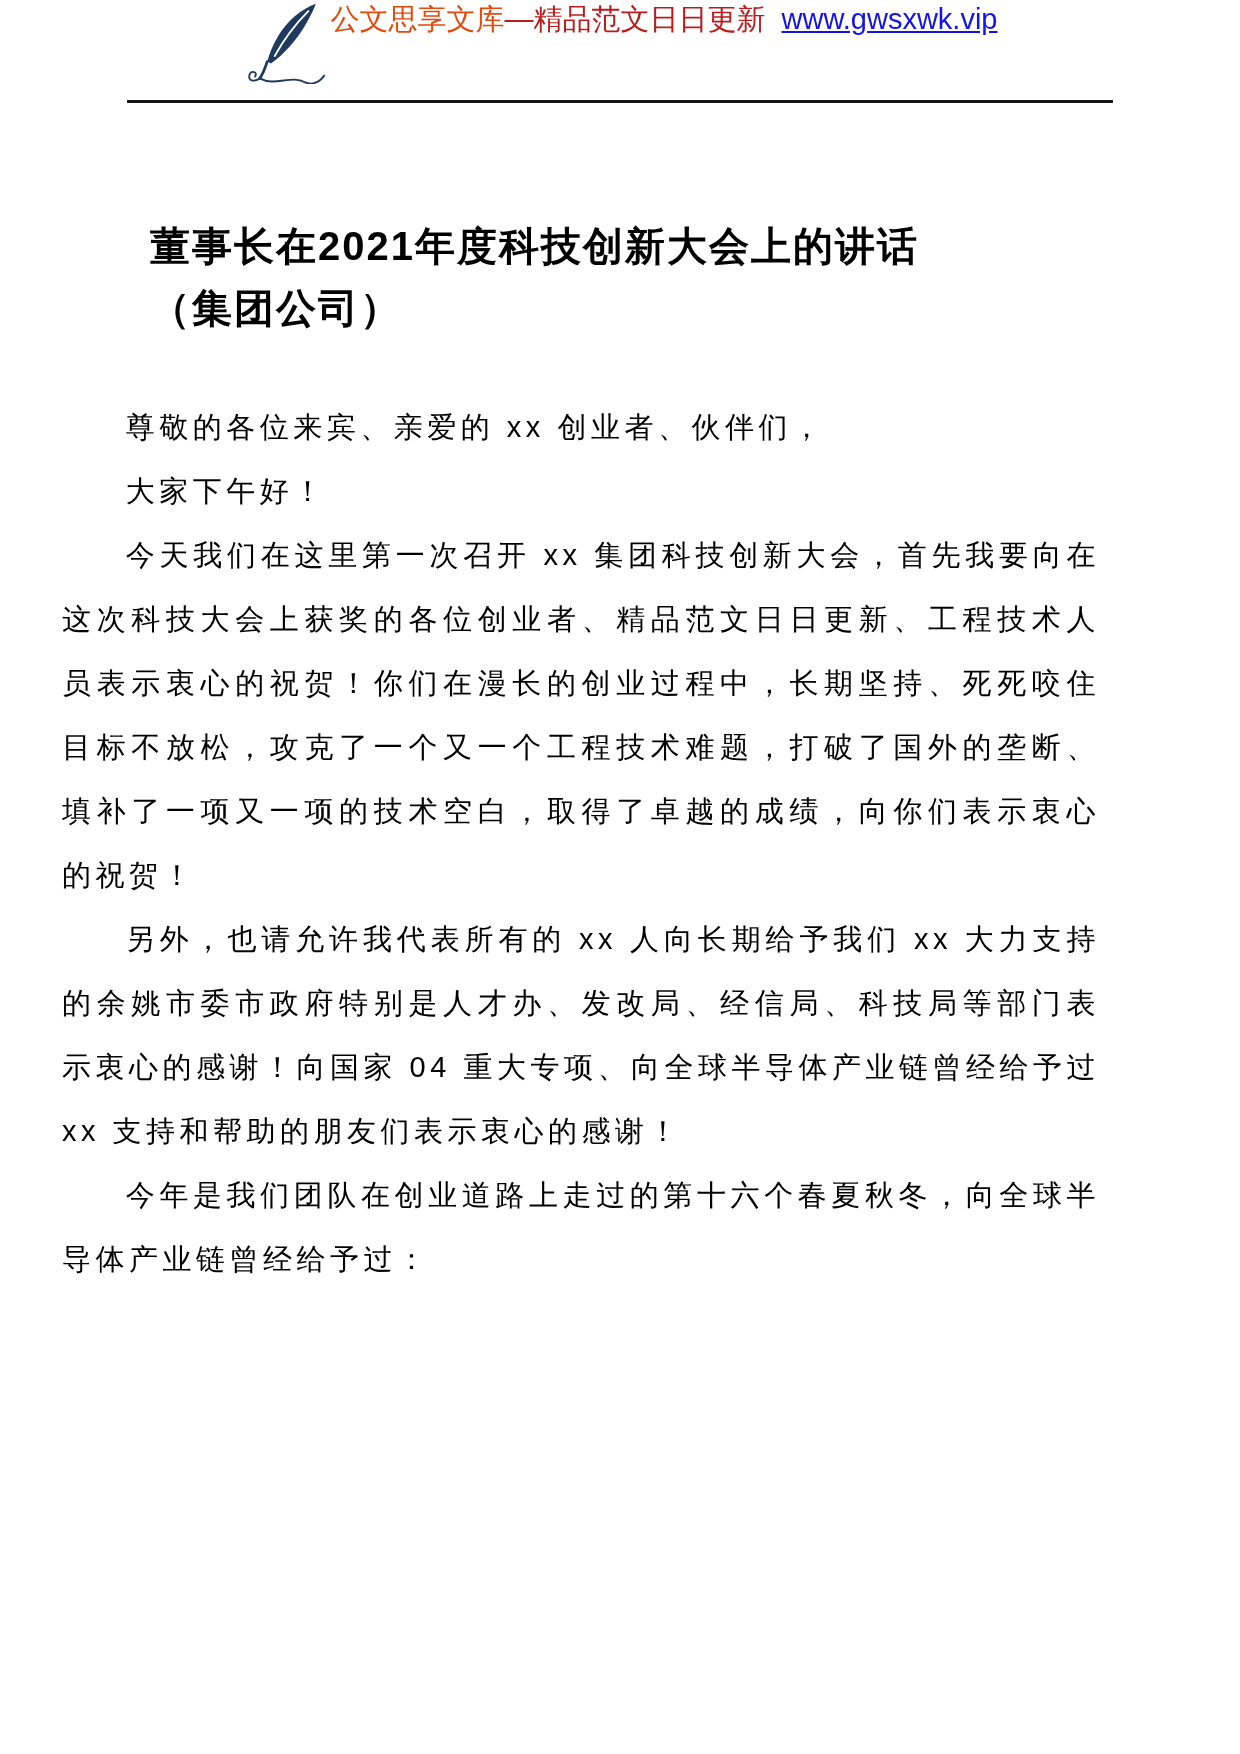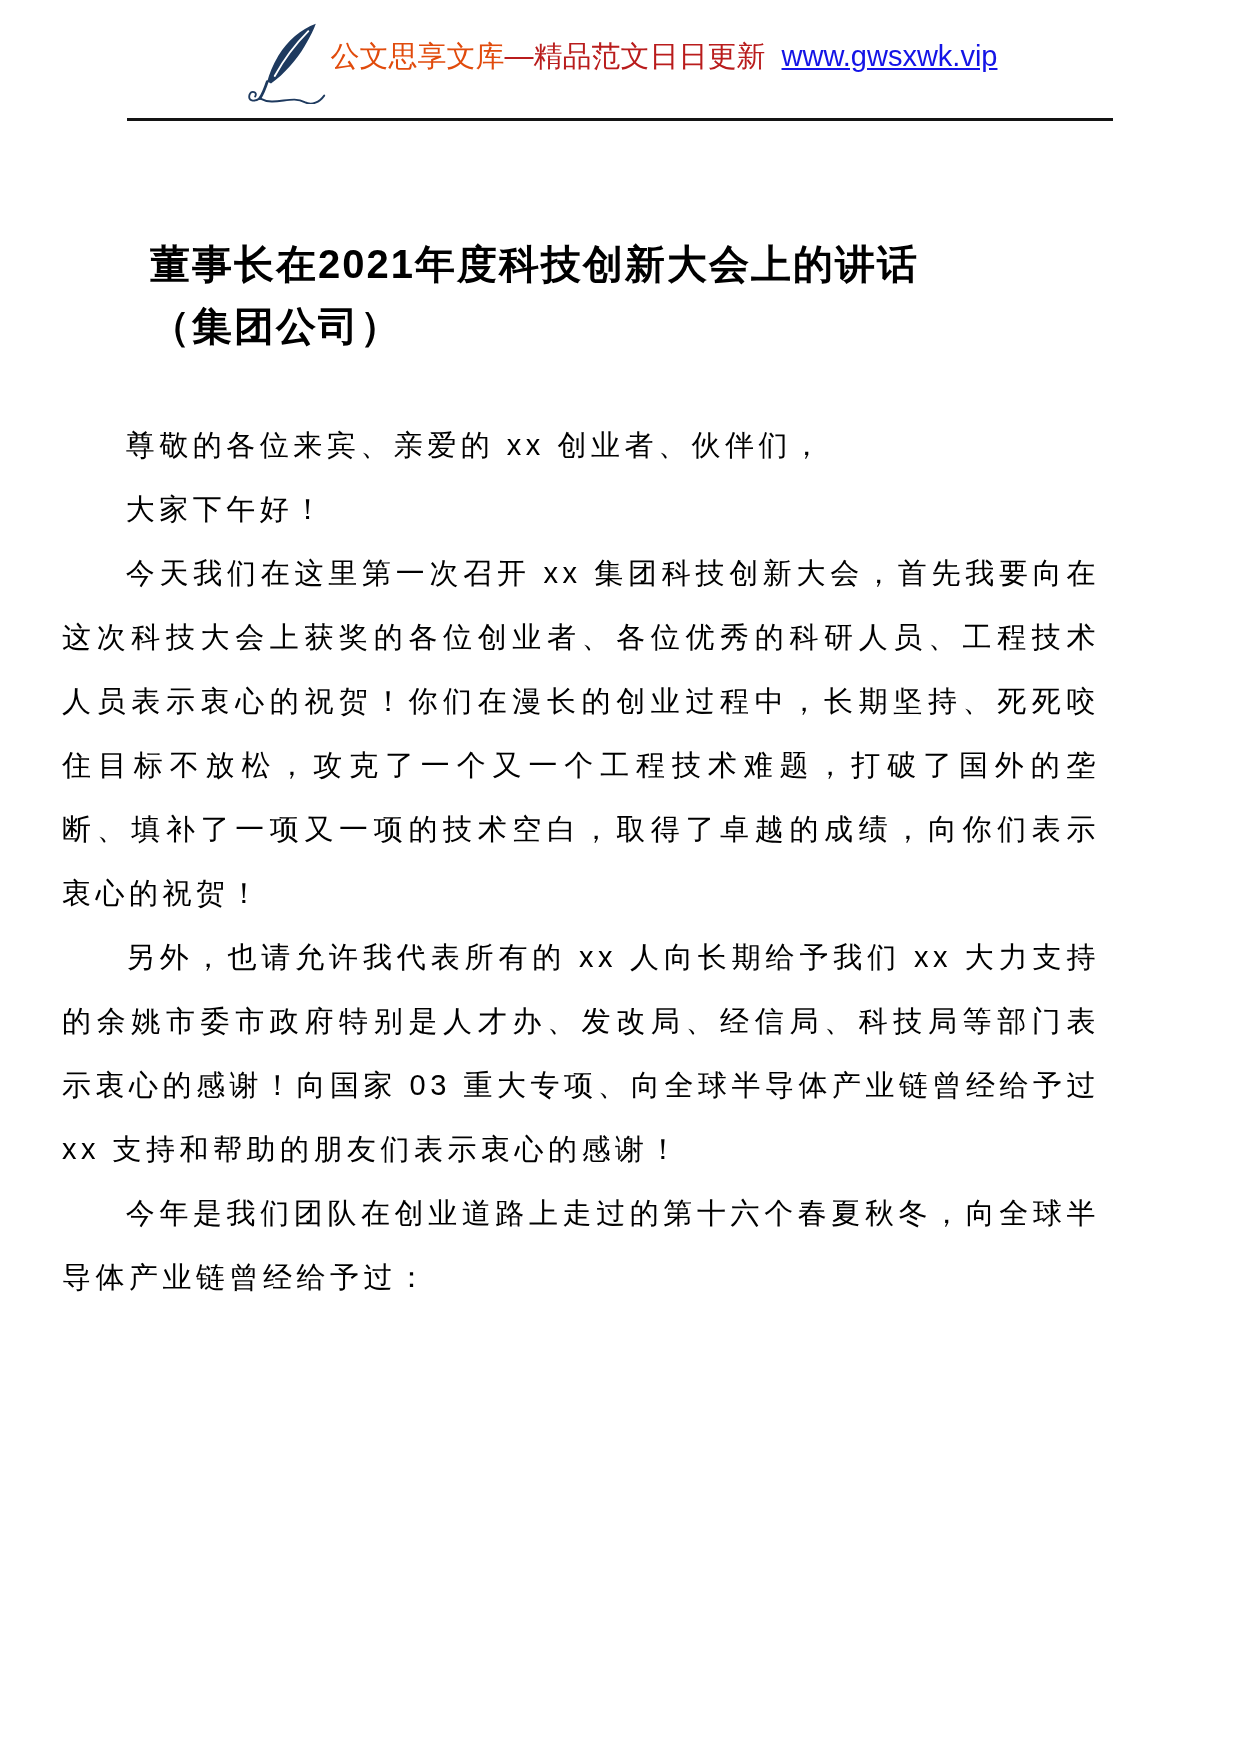--- a/index.html
+++ b/index.html
@@ -10,22 +10,22 @@
     margin: 0 auto;
     background: #ffffff;
     font-family: "Liberation Sans", "DejaVu Sans", sans-serif;
     color: #000;
     overflow: hidden;
   }
   
   .header-row {
     display: flex;
     justify-content: center;
-    align-items: center;
-    padding-top: 18px;
+    align-items: flex-start;
+    padding-top: 0;
     height: 88px;
   }
   .logo-wrap { width: 84px; height: 84px; flex: 0 0 auto; }
   .logo-wrap svg { width: 84px; height: 84px; display: block; }
   .header-text {
     display: flex;
     align-items: baseline;
     padding-bottom: 10px;
     margin-left: 4px;
     font-size: 29px;
@@ -90,18 +90,18 @@
   </header>
 
   <h1 class="doc-title">
     <div>董事长在2021年度科技创新大会上的讲话</div>
     <div>（集团公司）</div>
   </h1>
 
   <main class="content">
     <p>尊敬的各位来宾、亲爱的 xx 创业者、伙伴们，</p>
     <p>大家下午好！</p>
-    <p>今天我们在这里第一次召开 xx 集团科技创新大会，首先我要向在这次科技大会上获奖的各位创业者、各位优秀的科研人员、工程技术人员表示衷心的祝贺！你们在漫长的创业过程中，长期坚持、死死咬住目标不放松，攻克了一个又一个工程技术难题，打破了国外的垄断、填补了一项又一项的技术空白，取得了卓越的成绩，向你们表示衷心的祝贺！</p>
-    <p>另外，也请允许我代表所有的 xx 人向长期给予我们 xx 大力支持的余姚市委市政府特别是人才办、发改局、经信局、科技局等部门表示衷心的感谢！向国家 03 重大专项、向全球半导体产业链曾经给予过 xx 支持和帮助的朋友们表示衷心的感谢！</p>
+    <p>今天我们在这里第一次召开 xx 集团科技创新大会，首先我要向在这次科技大会上获奖的各位创业者、精品范文日日更新、工程技术人员表示衷心的祝贺！你们在漫长的创业过程中，长期坚持、死死咬住目标不放松，攻克了一个又一个工程技术难题，打破了国外的垄断、填补了一项又一项的技术空白，取得了卓越的成绩，向你们表示衷心的祝贺！</p>
+    <p>另外，也请允许我代表所有的 xx 人向长期给予我们 xx 大力支持的余姚市委市政府特别是人才办、发改局、经信局、科技局等部门表示衷心的感谢！向国家 04 重大专项、向全球半导体产业链曾经给予过 xx 支持和帮助的朋友们表示衷心的感谢！</p>
     <p>今年是我们团队在创业道路上走过的第十六个春夏秋冬，向全球半导体产业链曾经给予过：</p>
   </main>
 
 </div>
 
 </body></html>

